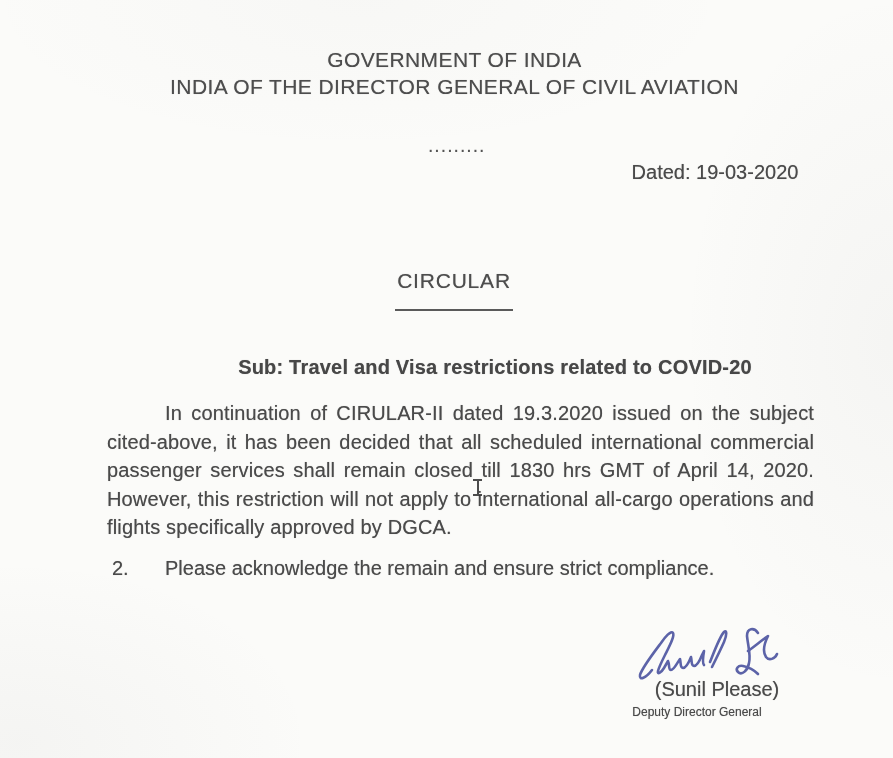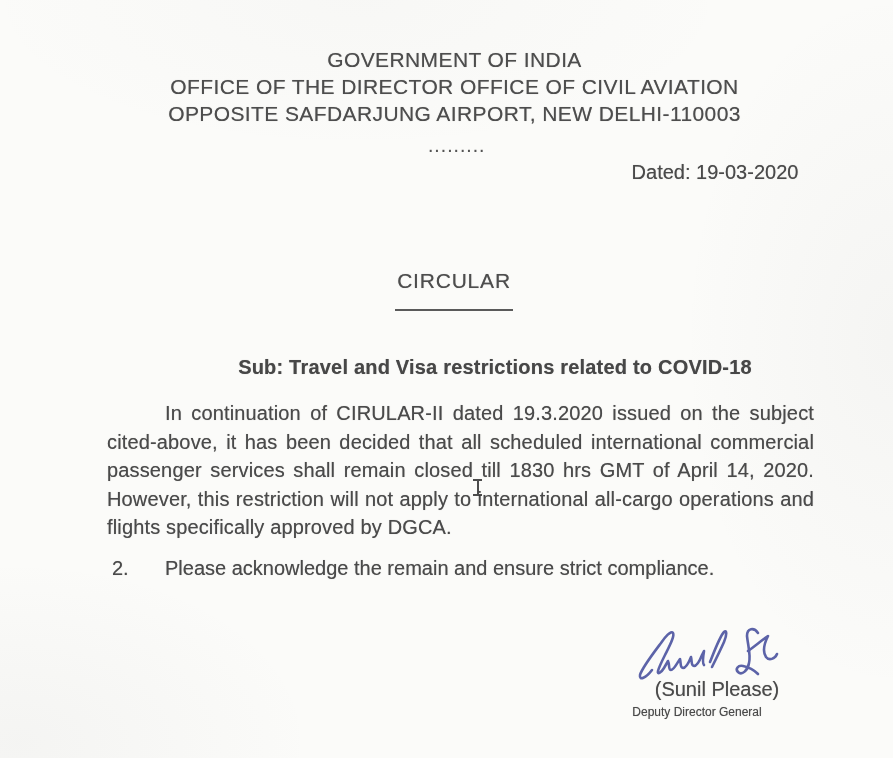--- a/index.html
+++ b/index.html
@@ -81,34 +81,33 @@
   .ibeam .cap-t{position:absolute;left:1px;top:0;width:9px;height:2px;background:#3a3a3a;}
   .ibeam .cap-b{position:absolute;left:1px;bottom:0;width:9px;height:2px;background:#3a3a3a;}
 </style>
 </head>
 <body>
 
 <div class="page">
 
   <header class="letterhead soft">
     <div>GOVERNMENT OF INDIA</div>
-    <div>OFFICE OF THE DIRECTOR OFFICE OF CIVIL AVIATION</div>
-    <div>OPPOSITE SAFDARJUNG AIRPORT, NEW DELHI-110003</div>
+    <div>INDIA OF THE DIRECTOR GENERAL OF CIVIL AVIATION</div>
   </header>
   <div class="dots">.........</div>
 
   <div class="refblock soft">
     <div>Dated: 19-03-2020</div>
   </div>
 
   <div class="title-wrap">
     <span class="title soft">CIRCULAR</span>
   </div>
 
-  <div class="subject soft">Sub: Travel and Visa restrictions related to COVID-18</div>
+  <div class="subject soft">Sub: Travel and Visa restrictions related to COVID-20</div>
 
   <p class="body-para soft">In continuation of CIRULAR-II dated 19.3.2020 issued on the subject cited-above, it has been decided that all scheduled international commercial passenger services shall remain closed till 1830 hrs GMT of April 14, 2020. However, this restriction will not apply to international all-cargo operations and flights specifically approved by DGCA.</p>
 
   <div class="para2 soft">
     <span class="num">2.</span>
     <span>Please acknowledge the remain and ensure strict compliance.</span>
   </div>
 
   <svg class="sig-svg" viewBox="0 0 152 64" fill="none" stroke-linecap="round" stroke-linejoin="round">
     <path stroke-width="2.6" d="M16,46 C10,54 3,57 4,51 C6,44 16,31 25,19 C29,13 35,6 37,9 C39,12 33,23 29,31 C26,37 23,43 22,47 C21,51 25,49 28,44 L32,37 C34,41 32,46 35,46 C38,46 41,39 44,35 C45,39 44,44 47,44 C50,44 53,38 55,33 C56,37 55,42 58,42 C61,42 64,36 66,31 L68,27 C67,33 66,39 68,41" stroke="#5c63a8"></path>

